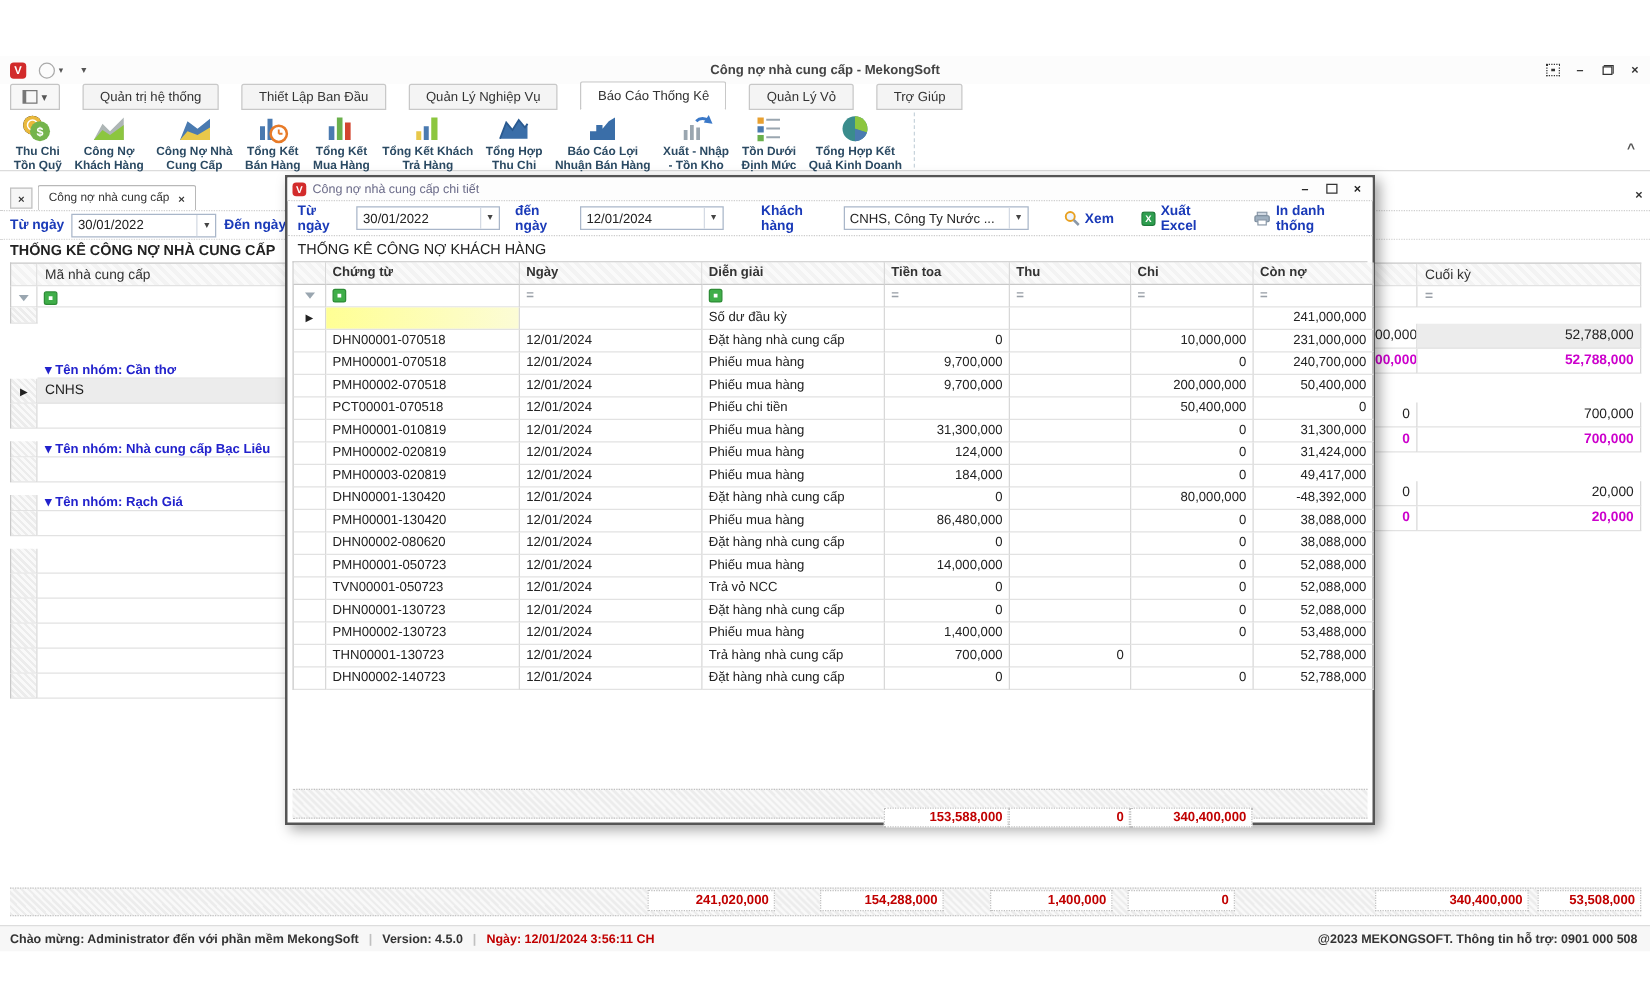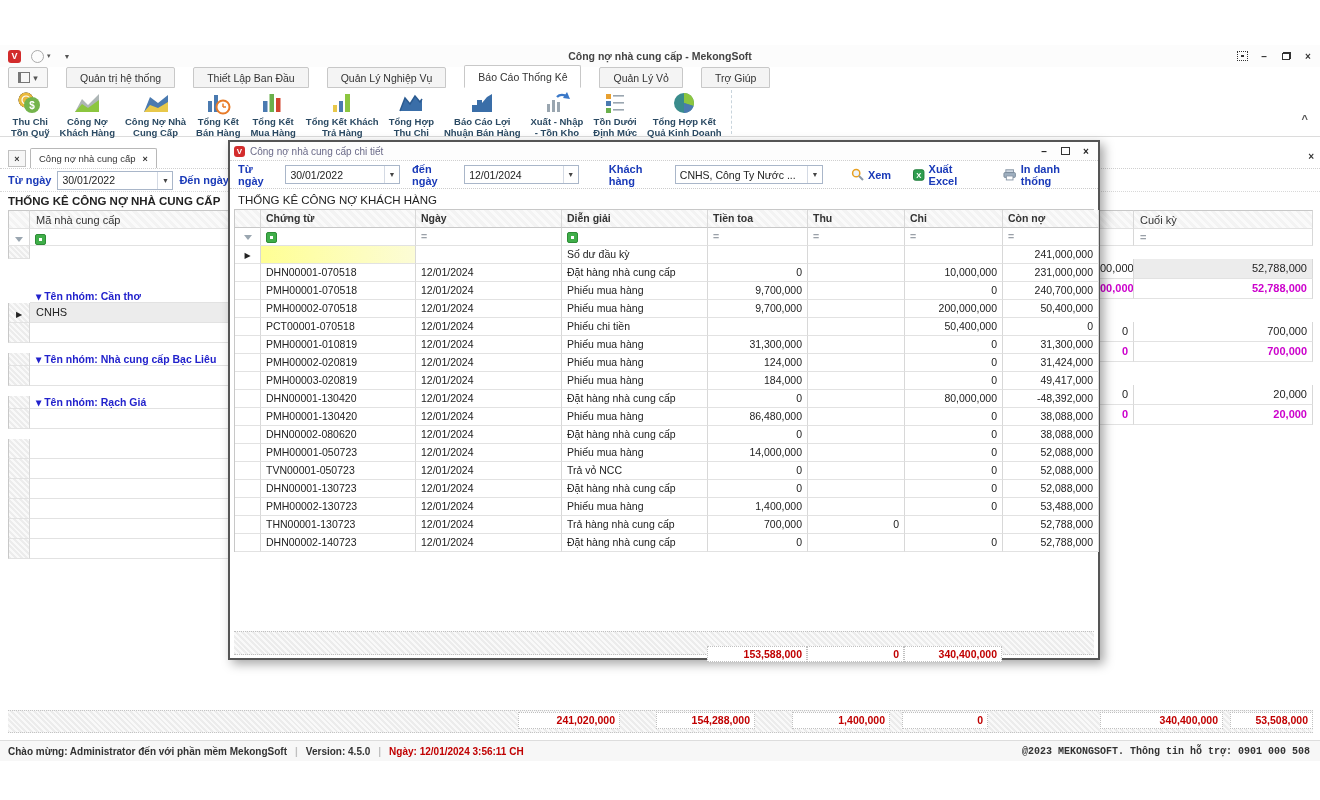--- a/index.html
+++ b/index.html
@@ -84,21 +84,21 @@
   .grand-row{position:absolute;left:8px;top:710px;width:1305px;height:21px;border-top:1px dotted #c4c4c4;
              border-bottom:1px dotted #c4c4c4;}
   .grand-cell{position:absolute;top:1px;height:17px;background:#fff;border:1px dotted #c0c0c0;color:#c00000;
               font-weight:bold;font-size:10.5px;text-align:right;padding:1px 4px 0 0;box-sizing:border-box;}
   
   .statusbar{position:absolute;left:0;top:740px;width:100%;height:20px;background:#f7f7f7;border-top:1px solid #ddd;
              display:flex;align-items:center;font-size:10px;font-weight:bold;color:#333;}
   .statusbar .sep{color:#c0c0c0;margin:0 8px;}
   .statusbar .left{margin-left:8px;display:flex;align-items:center;}
   .statusbar .date{color:#c00000;}
-  .statusbar .right{position:absolute;right:10px;font-family:Liberation Mono, monospace;}
+  .statusbar .right{position:absolute;right:10px;}
   
   .modal{position:absolute;left:228px;top:140px;width:872px;height:520px;background:#fff;border:2px solid #555;
          box-shadow:4px 4px 10px rgba(0,0,0,.35);box-sizing:border-box;}
   .m-title{height:18px;display:flex;align-items:center;border-bottom:1px dotted #d0d0d0;background:#fdfdfd;}
   .m-title .vlogo{width:11px;height:11px;font-size:8px;margin-left:4px;}
   .m-title-text{margin-left:5px;color:#6a6a88;font-size:10px;}
   .m-ctrls{margin-left:auto;display:flex;align-items:center;gap:9px;margin-right:6px;color:#222;}
   .m-filter{height:27px;display:flex;align-items:center;gap:6px;padding:0 8px;border-bottom:1px dotted #cccccc;}
   .m-btn{display:flex;align-items:center;gap:4px;color:#1a3ab8;font-weight:bold;font-size:11px;cursor:default;}
   .m-section{padding:5px 8px 1px 8px;font-weight:normal;font-size:11.5px;color:#222;}

